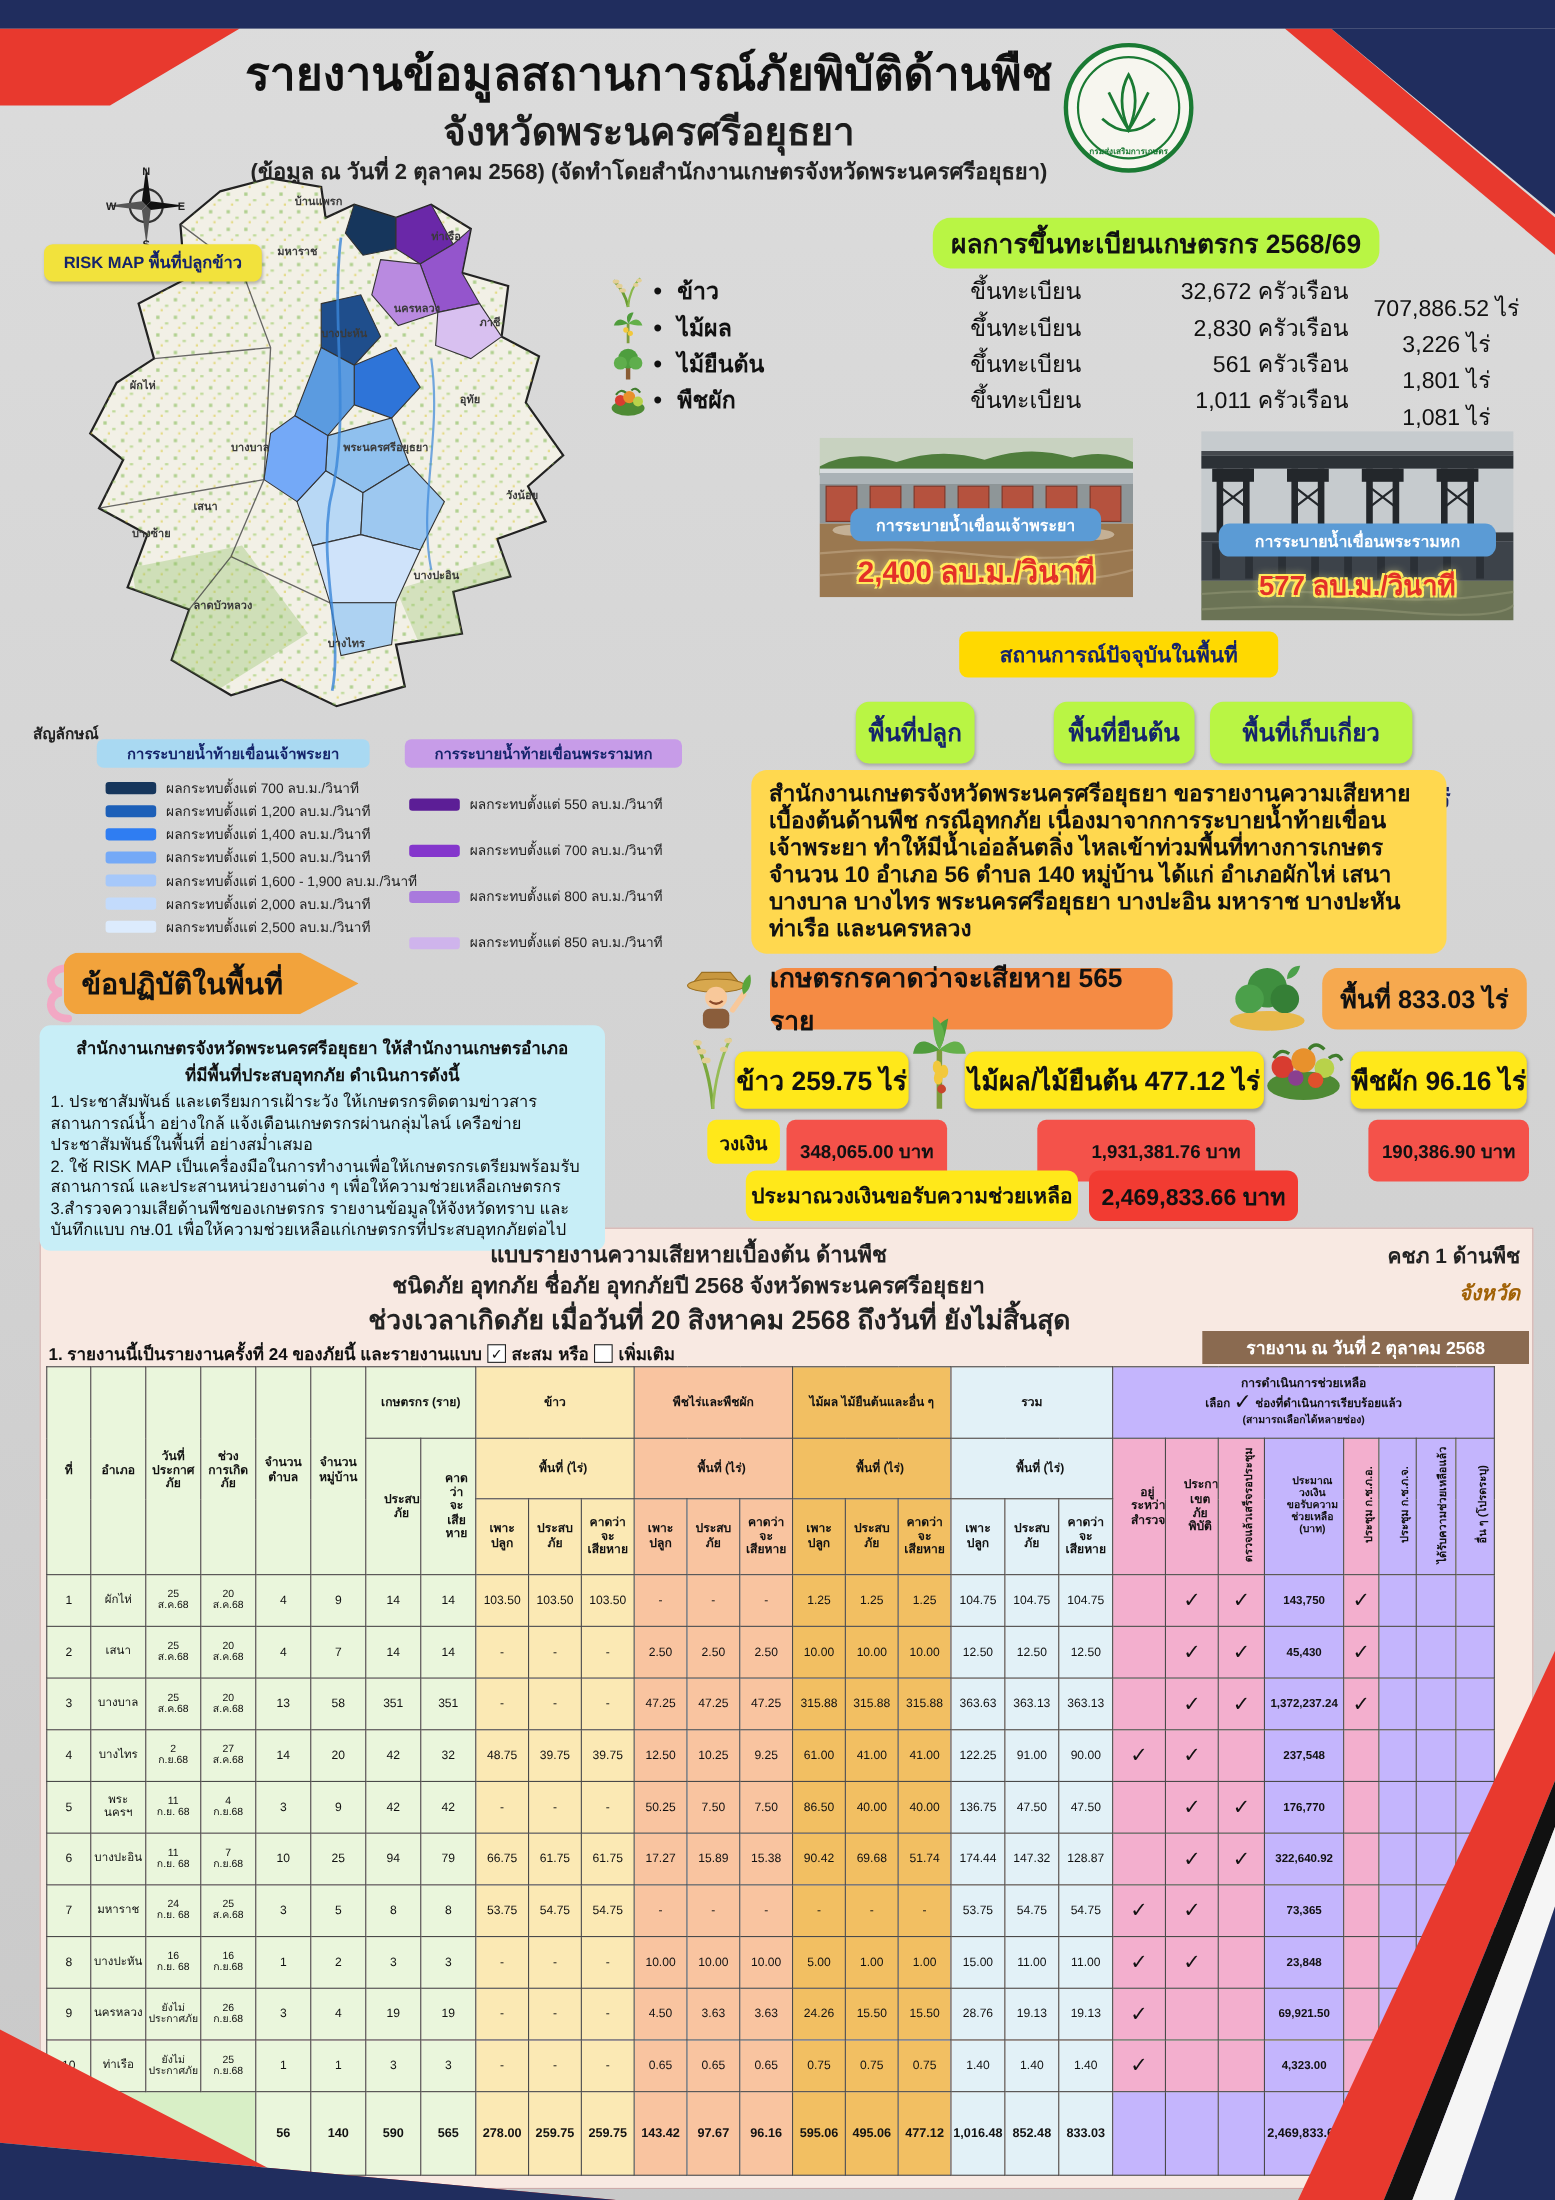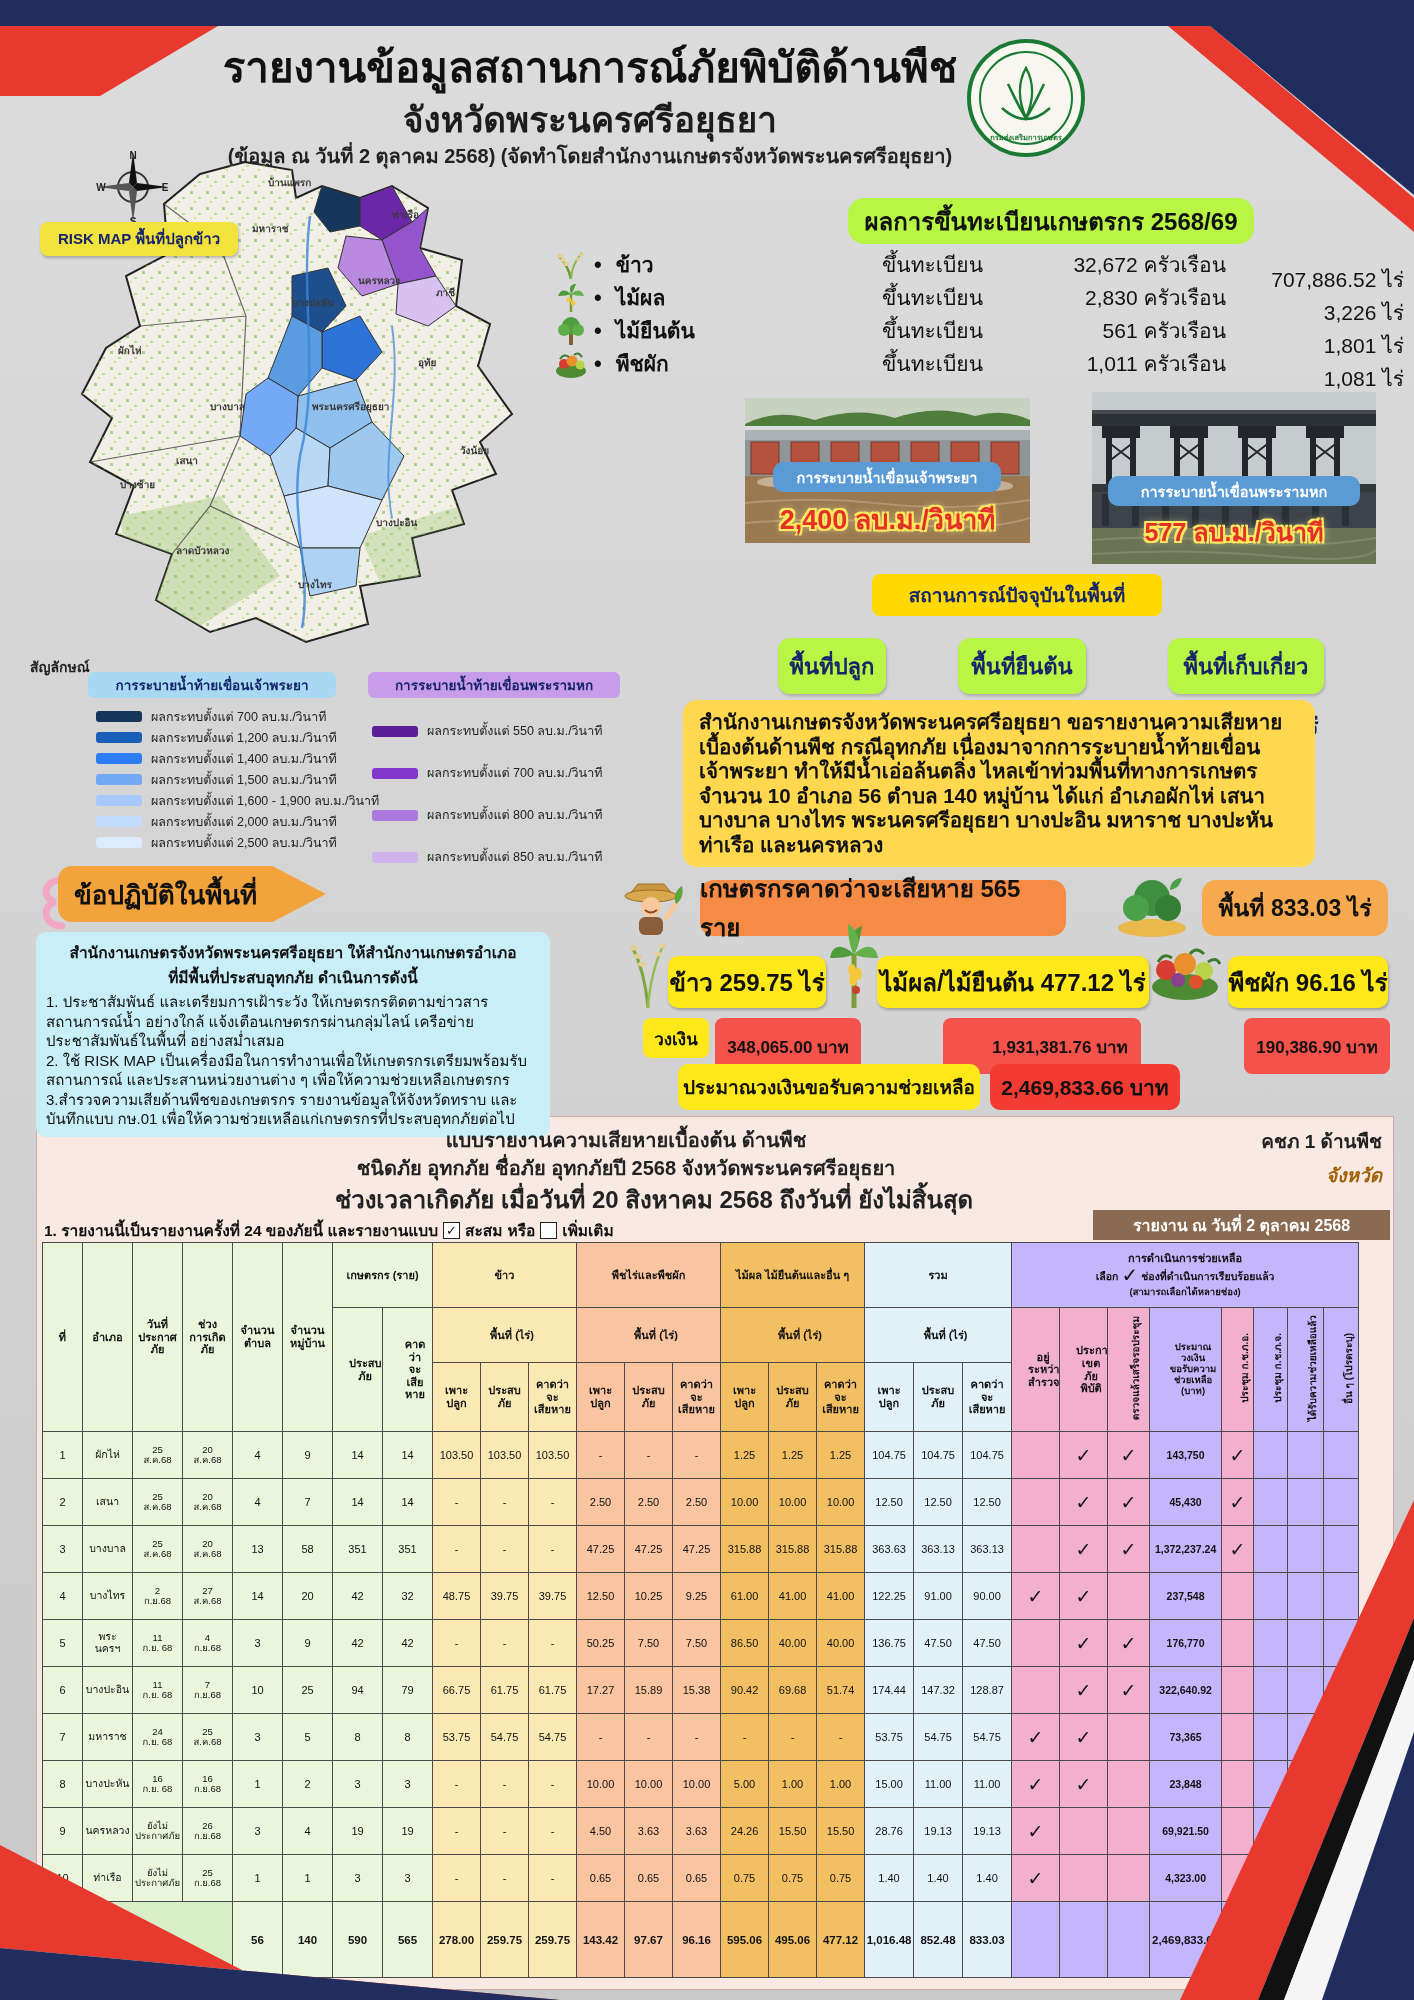--- a/index.html
+++ b/index.html
@@ -36,40 +36,40 @@
   
   #reg-pill{left:848px;top:198px;width:406px;height:46px;background:#b9f544;border-radius:16px;
     display:flex;align-items:center;justify-content:center;font-size:24px;font-weight:800;color:#111;z-index:2;}
   #reg-list{left:548px;top:248px;width:860px;z-index:2;}
   .reg-row{display:flex;align-items:center;height:33px;}
   .reg-ico{width:46px;flex:0 0 auto;display:flex;justify-content:center;}
   .reg-name{width:288px;font-size:21px;font-weight:600;color:#111;}
   .reg-name::before{content:"•";margin-right:14px;font-size:22px;}
   .reg-lab{width:122px;font-size:21px;color:#111;}
   .reg-hh{width:222px;font-size:21px;color:#111;text-align:right;}
-  .reg-ar{width:178px;font-size:21px;color:#111;text-align:right;margin-top:30px;}
+  .reg-ar{width:178px;font-size:21px;color:#111;text-align:center;margin-top:30px;}
   
   .dam-label{background:#5b9bd5;color:#fff;font-weight:800;border-radius:10px;
     display:flex;align-items:center;justify-content:center;z-index:3;}
   .dam-rate{color:#e33128;font-weight:800;text-align:center;z-index:3;
     text-shadow:-2px -2px 0 #ffe95e,2px -2px 0 #ffe95e,-2px 2px 0 #ffe95e,2px 2px 0 #ffe95e,0 0 9px #fff2a0;}
   #dam1{left:745px;top:398px;z-index:1;}
   #dam1-label{left:773px;top:462px;width:228px;height:30px;font-size:14.5px;}
   #dam1-rate{left:745px;top:498px;width:285px;font-size:27px;}
   #dam2{left:1092px;top:392px;z-index:1;}
   #dam2-label{left:1108px;top:476px;width:252px;height:30px;font-size:14.5px;}
   #dam2-rate{left:1092px;top:512px;width:284px;font-size:25px;}
   
   #cur-pill{left:872px;top:574px;width:290px;height:42px;background:#ffd900;border-radius:8px;
     display:flex;align-items:center;justify-content:center;font-size:19px;font-weight:800;color:#15246b;z-index:2;}
   .cur-box{top:638px;height:56px;background:#b9f544;border-radius:12px;display:flex;align-items:center;
     justify-content:center;font-size:22px;font-weight:800;color:#15246b;z-index:2;box-shadow:1px 2px 3px rgba(0,0,0,.2);}
   #cur-b0{left:778px;width:108px;}
   #cur-b1{left:958px;width:128px;}
-  #cur-b2{left:1168px;width:156px;}
+  #cur-b2{left:1100px;width:184px;}
   .cur-val{top:708px;font-size:23px;font-weight:800;color:#15246b;text-align:center;z-index:2;}
   #cur-v0{left:742px;width:180px;}
   #cur-v1{left:930px;width:185px;}
   #cur-v2{left:1146px;width:200px;}
   
   #report-par{left:683px;top:700px;width:600px;background:#ffd84f;border-radius:14px;padding:10px 16px;
     font-size:20.5px;line-height:24.5px;font-weight:600;color:#111;z-index:2;}
   
   #practice-squiggle{left:34px;top:874px;z-index:2;}
   #practice-arrow{left:58px;top:866px;width:252px;height:56px;background:#f2a33c;z-index:2;

